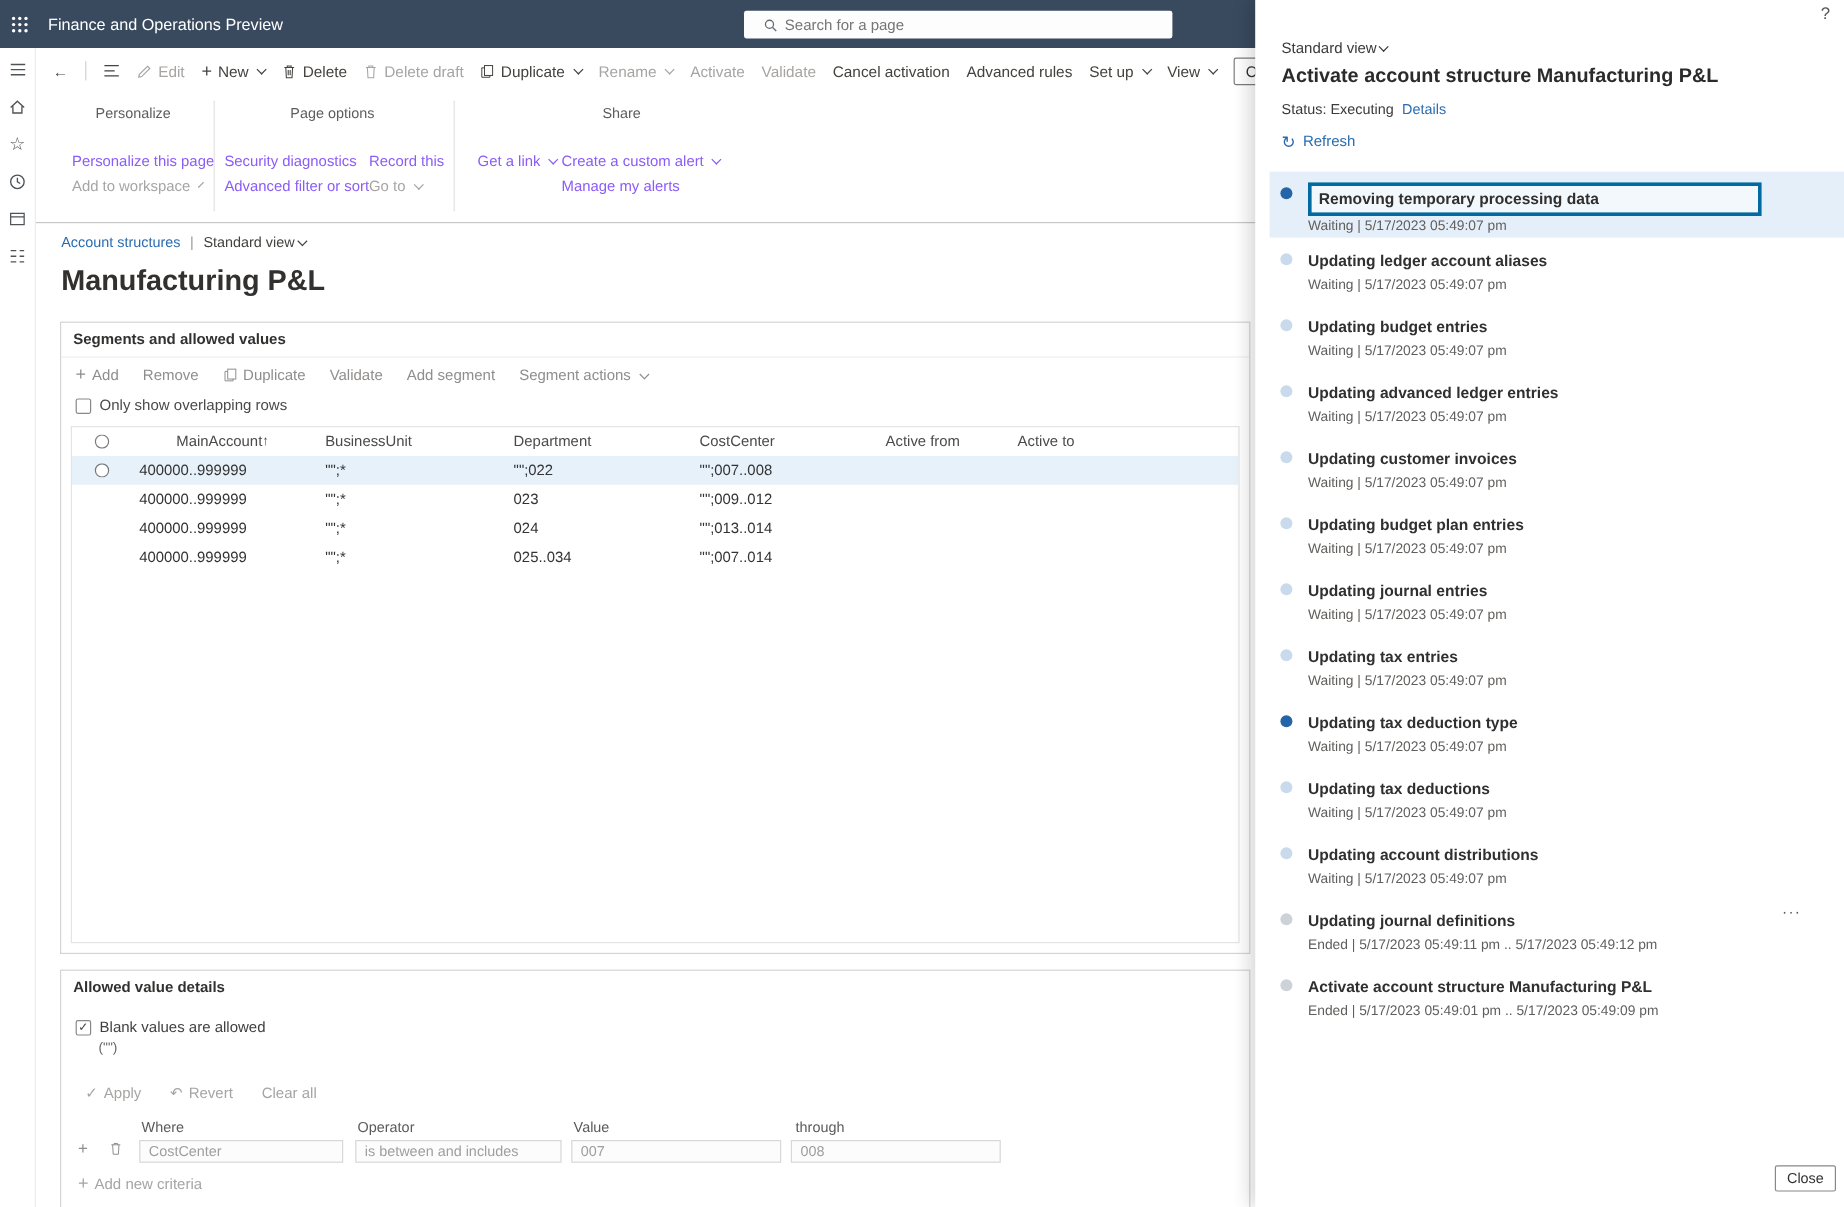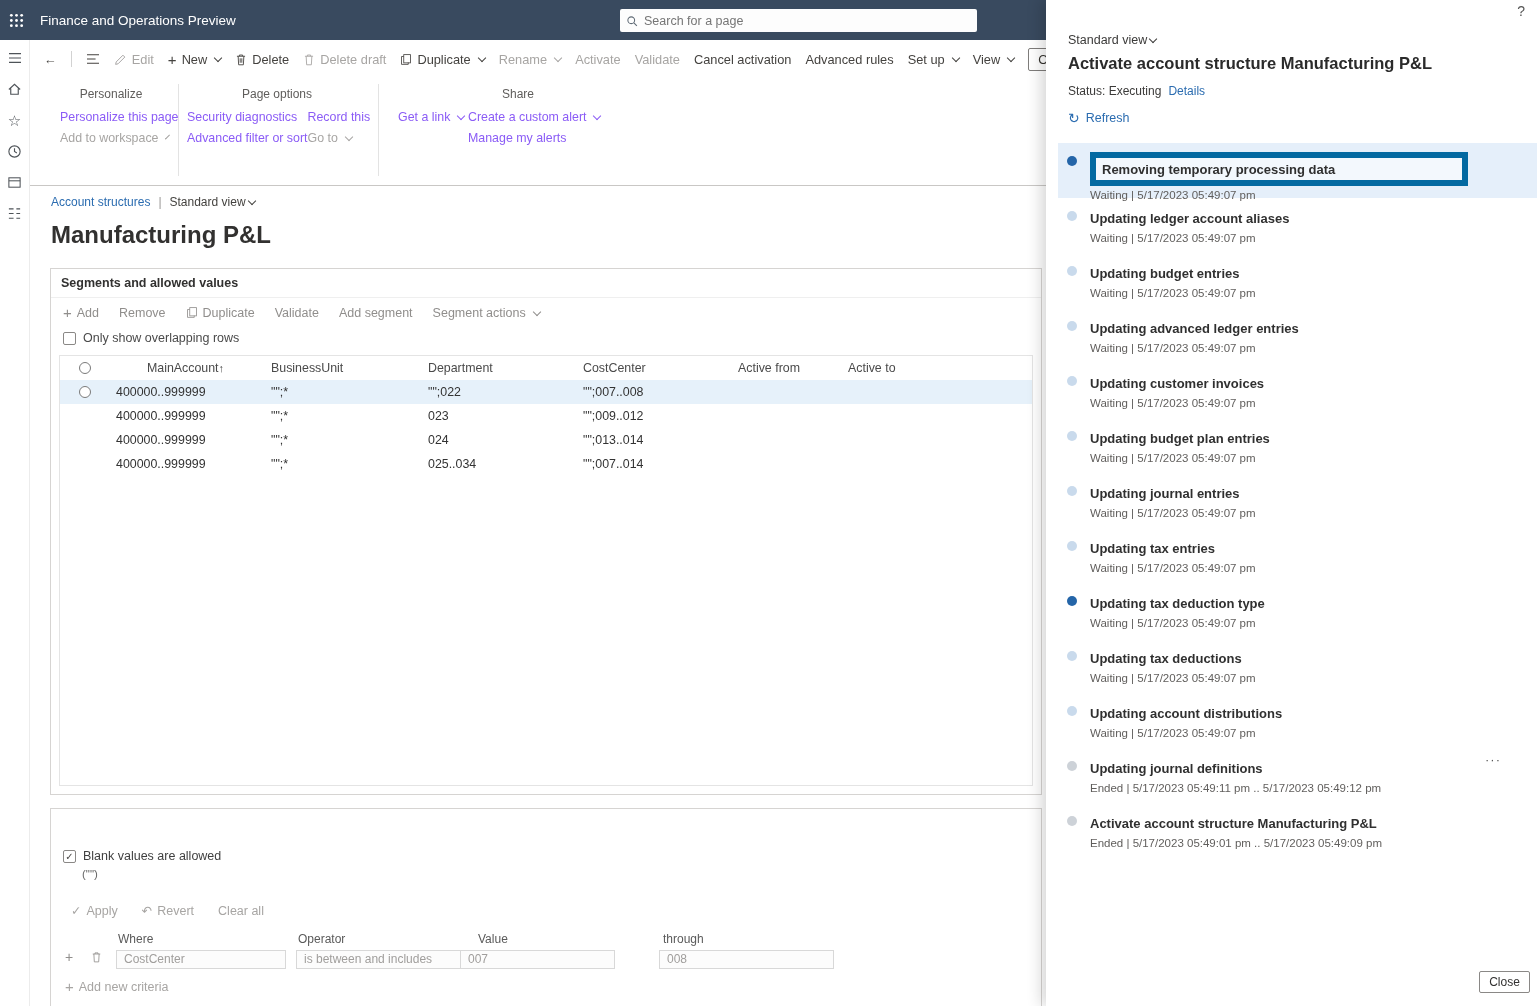--- a/index.html
+++ b/index.html
@@ -5,41 +5,41 @@
   *{box-sizing:border-box;margin:0;padding:0}
   html,body{width:1537px;height:1006px}
   body{position:relative;overflow:hidden;background:#fff;font-family:"Liberation Sans","DejaVu Sans",sans-serif;color:#333}
   [data-interactable="true"]{cursor:pointer}
   svg{display:block}
 
   
   .header{position:absolute;top:0;left:0;right:0;height:40px;background:#394a5f;display:flex;align-items:center;z-index:2}
   .waffle{width:32px;height:40px;display:flex;align-items:center;justify-content:center;color:#fff}
   .app-title{color:#fff;font-size:13.5px;margin-left:8px;white-space:nowrap}
-  .searchbox{position:absolute;left:620px;top:9px;width:357px;height:23px;background:#fdfdfd;border-radius:2px;display:flex;align-items:center;padding:0 6px;gap:6px;color:#5f6a75}
+  .searchbox{position:absolute;left:620px;top:9px;width:357px;height:23px;background:#fdfdfd;border-radius:2px;display:flex;align-items:center;padding:0 16px;gap:6px;color:#5f6a75}
   .searchbox input{border:0;outline:0;background:transparent;font-size:12.5px;color:#4a5560;width:100%;font-family:inherit}
 
   
   .leftnav{position:absolute;left:0;top:40px;bottom:0;width:30px;background:#fff;border-right:1px solid #ececec;display:flex;flex-direction:column;align-items:center;padding-top:9px;gap:13px;z-index:1;color:#4e5358}
   .nav-icon{width:18px;height:18px;display:flex;align-items:center;justify-content:center;font-size:15px;line-height:1}
 
   
   .main{position:absolute;left:30px;top:40px;right:0;bottom:0;background:#fff}
   .cmdbar{height:38px;display:flex;align-items:center;padding-left:14px;gap:14px;font-size:12.8px;color:#44423f;white-space:nowrap}
   .cmd{display:inline-flex;align-items:center;gap:5px}
   .cmd.disabled,.ritem.disabled{color:#a7a5a3}
   .vsep{width:1px;height:16px;background:#d2d2d2}
   .chev{display:inline-block;width:6px;height:6px;border-right:1.2px solid currentColor;border-bottom:1.2px solid currentColor;transform:rotate(45deg);margin:-2px 0 0 3px}
   .boxed{border:1px solid #7f7d7b;padding:3px 9px;border-radius:2px;color:#35332f}
   .plus{font-size:15px;line-height:1}
 
   .ribbon{position:relative;height:108px;border-bottom:1px solid #c9c7c5}
   .rgroup{position:absolute;top:9px}
   .g1{left:30px;width:102px}.g2{left:157px;width:180px}.g3{left:368px;width:240px}
-  .rtitle{font-size:12px;color:#5f5d5b;text-align:center;margin-bottom:9px;white-space:nowrap}
+  .rtitle{font-size:12px;color:#5f5d5b;text-align:center;margin-bottom:26px;white-space:nowrap}
   .ritem{font-size:12.4px;color:#8b5cf6;margin-bottom:7px;display:flex;align-items:center;gap:5px;white-space:nowrap}
   .rcols{display:flex}
   .g2 .rcolA{width:124px}.g3 .rcolA{width:70px}
   .vline{position:absolute;top:6px;height:92px;width:1px;background:#e3e3e3}
   .l1{left:148px}.l2{left:348px}
 
   .breadcrumb{position:absolute;left:21px;top:155px;font-size:12px;display:flex;gap:8px;align-items:center;color:#9a9896}
   .bc-link{color:#2b6cb0}
   .bc-view{color:#44423f;display:flex;align-items:center}
   .pagetitle{position:absolute;left:21px;top:181px;font-size:24px;font-weight:700;color:#323130}
@@ -70,40 +70,40 @@
   
   .blank-cb{position:absolute;left:12px;top:40px;display:flex;gap:7px;align-items:center;font-size:12.5px;color:#3f3f3f}
   .blank-note{position:absolute;left:31px;top:59px;font-size:11.5px;color:#666}
   .av-toolbar{position:absolute;left:20px;top:94px;display:flex;gap:24px;font-size:12.5px;color:#a7a5a3}
   .fh{position:absolute;top:123px;font-size:12px;color:#5a5a5a}
   .fh1{left:67px}.fh2{left:247px}.fh3{left:427px}.fh4{left:612px}
   .ficon{position:absolute;color:#908e8c}
   .fplus{left:14px;top:140px;font-size:14px}
   .ftrash{left:40px;top:142px}
   .finput{position:absolute;top:141px;height:19px;background:#fcfcfc;border:1px solid #d8d8d8;font-size:12px;color:#a09e9c;line-height:17px;padding-left:7px;overflow:hidden;white-space:nowrap}
-  .fi1{left:65px;width:170px}.fi2{left:245px;width:172px}.fi3{left:409px;width:155px}.fi4{left:608px;width:175px}
+  .fi1{left:65px;width:170px}.fi2{left:245px;width:172px}.fi3{left:425px;width:175px}.fi4{left:608px;width:175px}
   .addcrit{position:absolute;left:14px;top:170px;font-size:12.5px;color:#a7a5a3;display:flex;gap:5px;align-items:center}
 
   
   .panel{position:absolute;left:1046px;top:0;width:491px;height:1006px;background:#fff;box-shadow:-5px 0 14px rgba(0,0,0,.16);z-index:5}
   .help{position:absolute;top:3px;right:12px;font-size:14px;color:#555}
   .p-view{position:absolute;left:22px;top:33px;font-size:12.5px;color:#3b3a39;display:flex;align-items:center}
   .p-title{position:absolute;left:22px;top:54px;font-size:16.5px;font-weight:700;color:#2b2b2b;white-space:nowrap}
   .p-status{position:absolute;left:22px;top:84px;font-size:12px;color:#3b3a39;display:flex;gap:7px}
   .blue{color:#2b6cb0}
   .p-refresh{position:absolute;left:22px;top:111px;font-size:12.5px;display:flex;gap:6px;align-items:center}
   .ricon{font-size:14px;line-height:1}
   .tasks{position:absolute;top:143px;left:0;right:0}
   .task{position:relative;height:55px;margin-left:12px;padding:9px 0 0 32px}
   .task .dot{position:absolute;left:9px;top:13px;width:10px;height:10px;border-radius:50%;background:#c9daec}
   .task[data-state="selected"] .dot,.task[data-state="current"] .dot{background:#2465a8}
   .task[data-state="ended"] .dot{background:#cdd2d8}
   .task[data-state="selected"]{background:#e5effa}
   .tbox{display:inline-block;padding:2px 0}
-  .task[data-state="selected"] .tbox{border:6px solid #0369a1;width:378px;padding:2px 6px;background:rgba(255,255,255,.55)}
+  .task[data-state="selected"] .tbox{border:3px solid #0369a1;width:378px;padding:2px 6px;background:rgba(255,255,255,.55)}
   .ttl{font-size:13px;font-weight:700;color:#303030;white-space:nowrap}
   .tst{font-size:11.5px;color:#605e5c;margin-top:3px;white-space:nowrap}
   .task-more{display:none;position:absolute;right:36px;top:4px;color:#555;font-size:13px;letter-spacing:1px}
   .task-more[data-show="true"]{display:block}
   .close-btn{position:absolute;right:7px;bottom:13px;width:51px;height:22px;background:#fff;border:1px solid #8a8886;border-radius:2px;font-size:12px;color:#323130;font-family:inherit}
 </style>
 </head>
 <body>
 
 <div class="header" data-interactable="false">
@@ -388,20 +388,21 @@
             <span class="gcell" data-interactable="false">025..034</span>
             <span class="gcell" data-interactable="false">"";007..014</span>
             <span class="gcell" data-interactable="false"></span>
             <span class="gcell" data-interactable="false"></span>
           </div>
         </div>
     </div>
   </div>
 
   <div class="card card2" data-interactable="false">
+    <div class="card-h" data-interactable="false">Allowed value details</div>
     <div class="blank-cb" data-interactable="false">
       <span class="cb" data-interactable="true">✓</span>
       <span data-interactable="false">Blank values are allowed</span>
     </div>
     <div class="blank-note" data-interactable="false">("")</div>
     <div class="av-toolbar" data-interactable="false">
       <span class="tbtn" data-interactable="false">
           <span data-interactable="false">✓</span>
           <span>Apply</span>
         </span>

